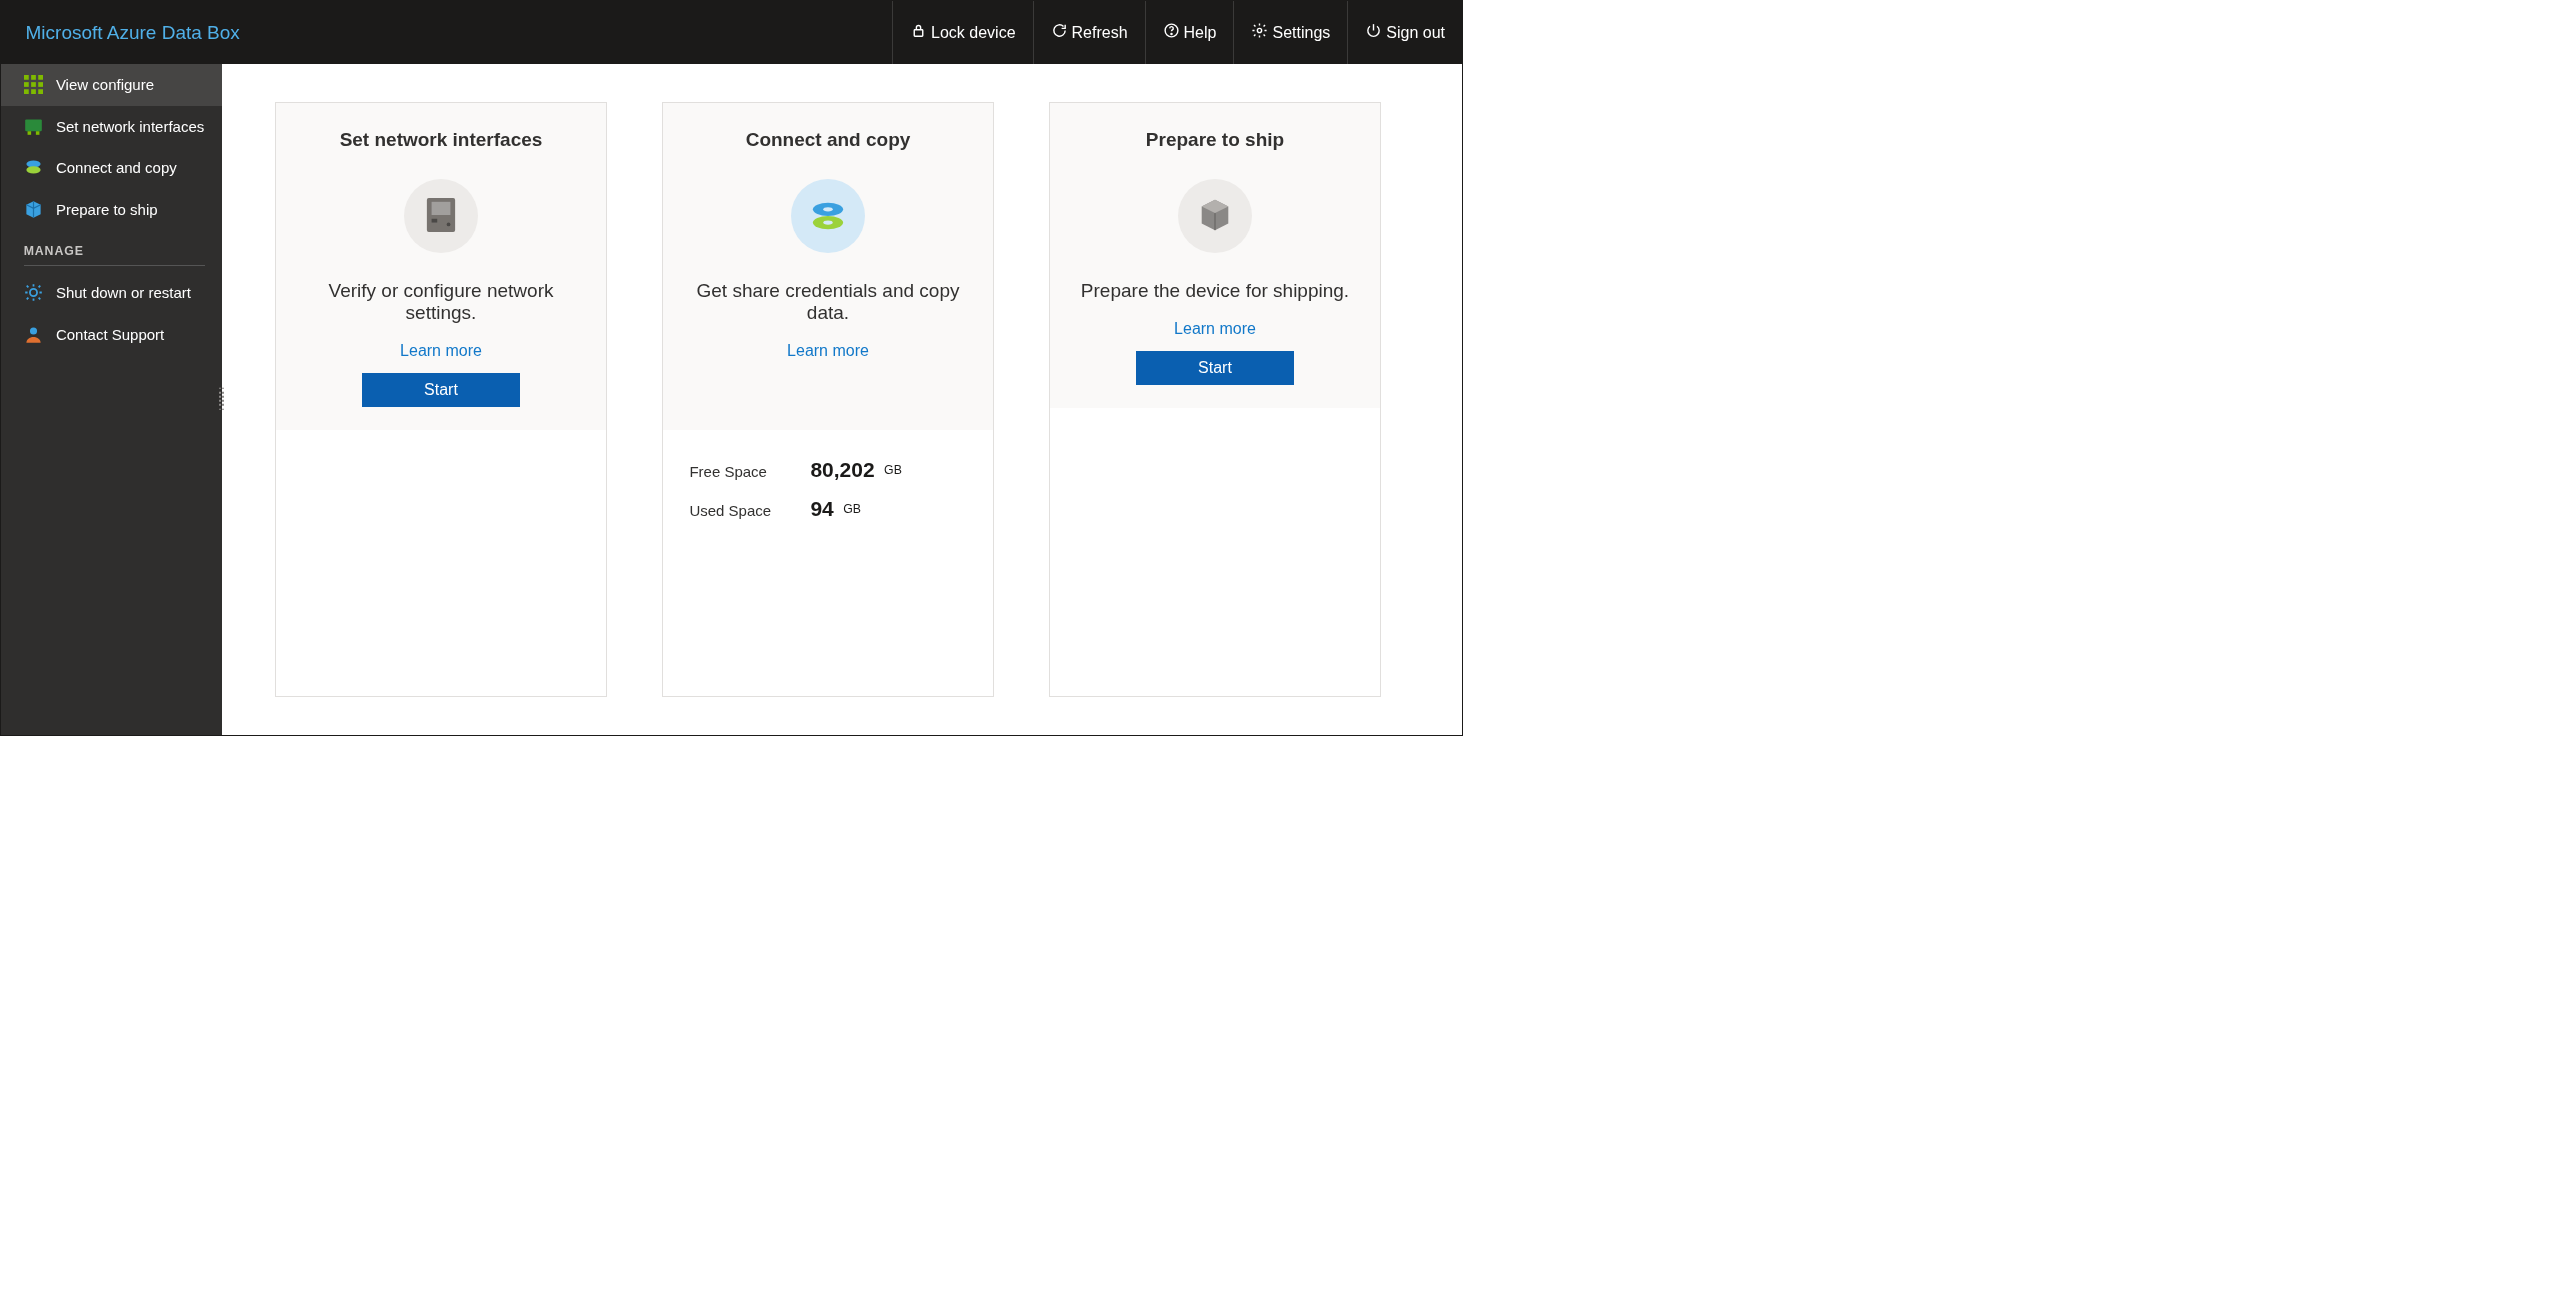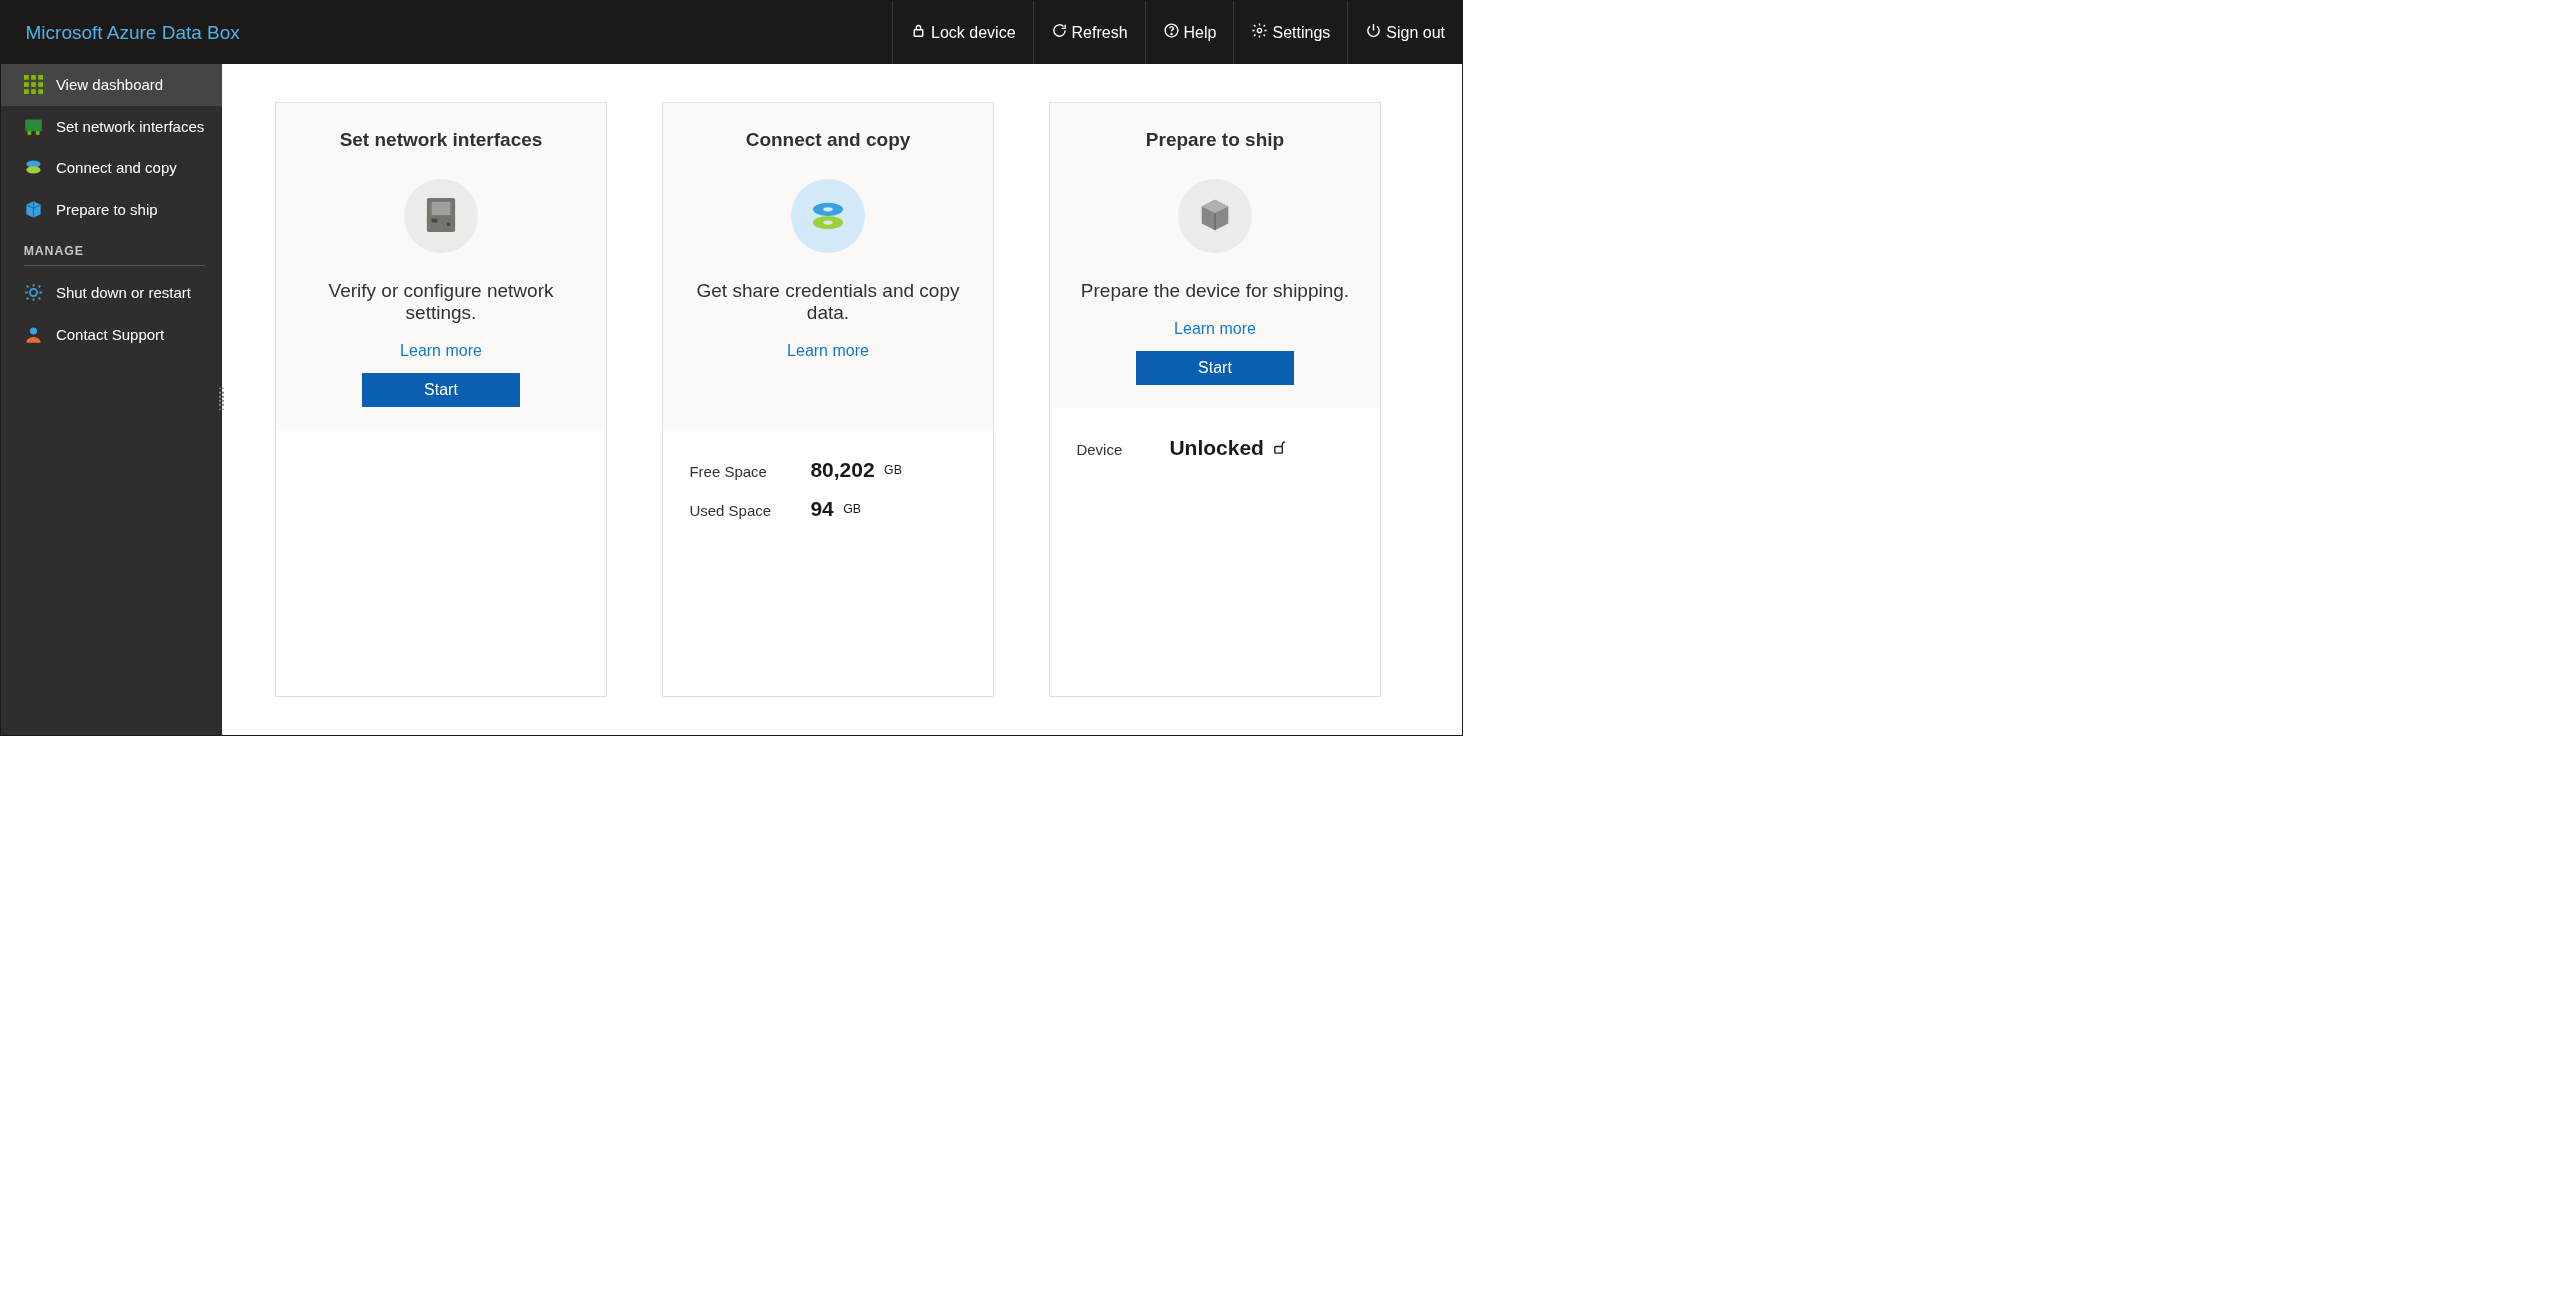--- a/index.html
+++ b/index.html
@@ -213,21 +213,21 @@
                 <rect x="12" y="0" width="4" height="4"></rect>
                 <rect x="0" y="6" width="4" height="4"></rect>
                 <rect x="6" y="6" width="4" height="4"></rect>
                 <rect x="12" y="6" width="4" height="4"></rect>
                 <rect x="0" y="12" width="4" height="4"></rect>
                 <rect x="6" y="12" width="4" height="4"></rect>
                 <rect x="12" y="12" width="4" height="4"></rect>
               </g>
             </svg>
         </span>
-        <span>View dashboard</span>
+        <span>View configure</span>
       </div>
       <div class="side-item">
         <span class="side-icon">
           <svg viewBox="0 0 16 16">
               <rect x="1" y="2" width="14" height="10" rx="1" fill="#2a8a3a"></rect>
               <rect x="3" y="12" width="3" height="3" fill="#7fba00"></rect>
               <rect x="10" y="12" width="3" height="3" fill="#7fba00"></rect>
             </svg>
         </span>
         <span>Set network interfaces</span>
@@ -357,34 +357,20 @@
                     <path d="M20 4l14 7v18l-14 7-14-7V11z" fill="#8a8886"></path>
                     <path d="M20 4l14 7-14 7-14-7z" fill="#b3b0ad"></path>
                     <path d="M20 18v18" stroke="#605e5c" stroke-width="1"></path>
                   </svg>
               </span>
             </div>
             <div class="card-desc">Prepare the device for shipping.</div>
             <div class="learn-more">Learn more</div>
             <div class="start-btn">Start</div>
           </div>
-          <div class="card-bottom">
-            <div class="stat-row">
-              <div class="stat-label" style="width:76px">Device</div>
-              <div class="stat-value">
-                <span class="big">Unlocked</span>
-                <span class="unlock-icon">
-                  <svg viewBox="0 0 16 16" fill="none" stroke="#1b1a19" stroke-width="1.5">
-                      <rect x="3" y="7" width="8" height="7" rx="1"></rect>
-                      <path d="M11 7V5a3 3 0 0 1 3-3"></path>
-                    </svg>
-                </span>
-              </div>
-            </div>
-          </div>
         </div>
 
       </div>
     </div>
 
   </div>
 </div>
 
 
 </body></html>

